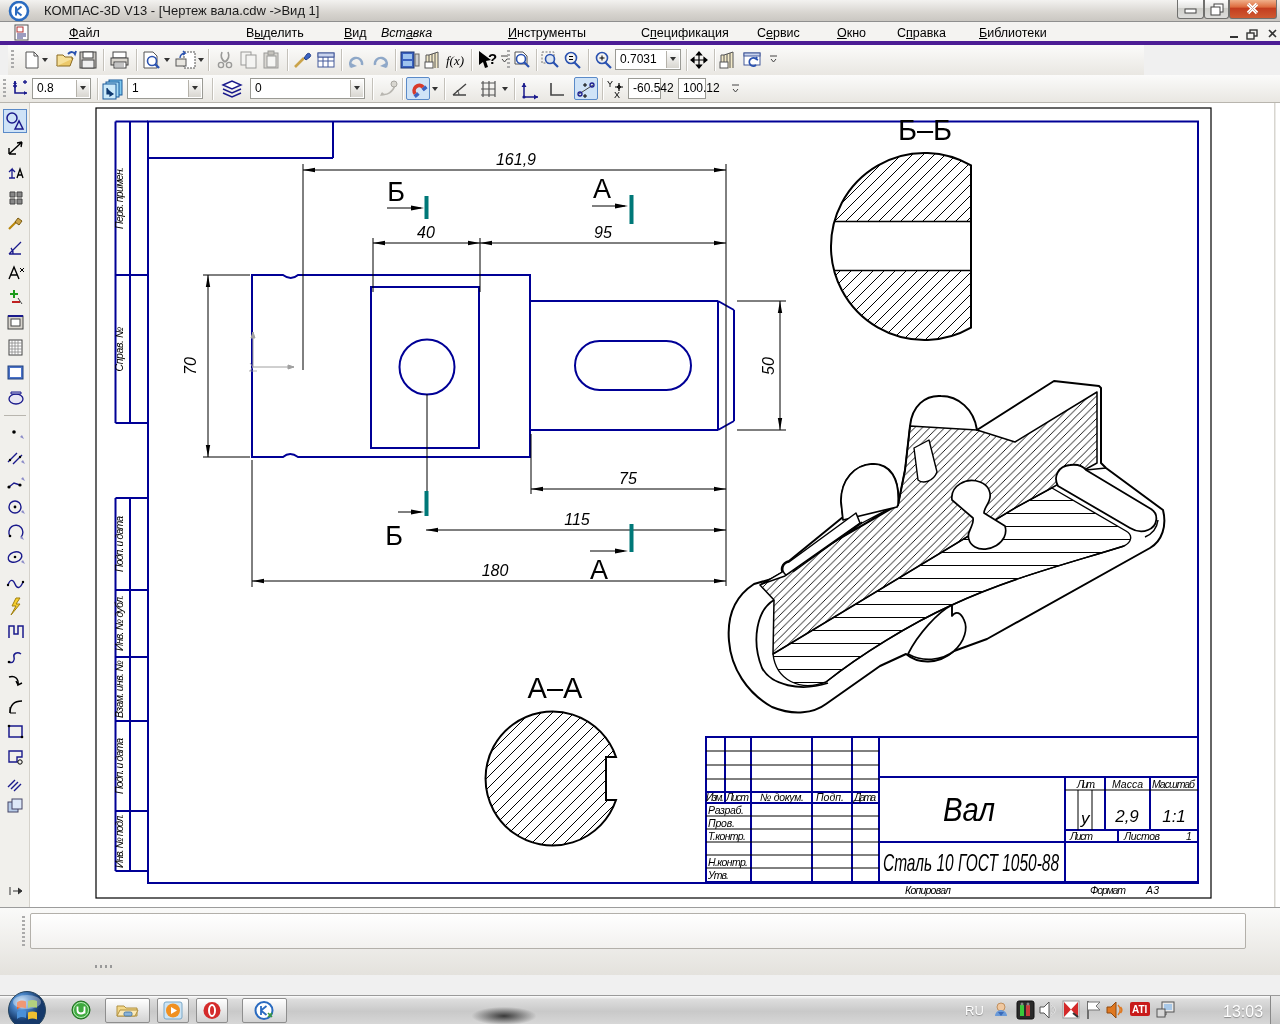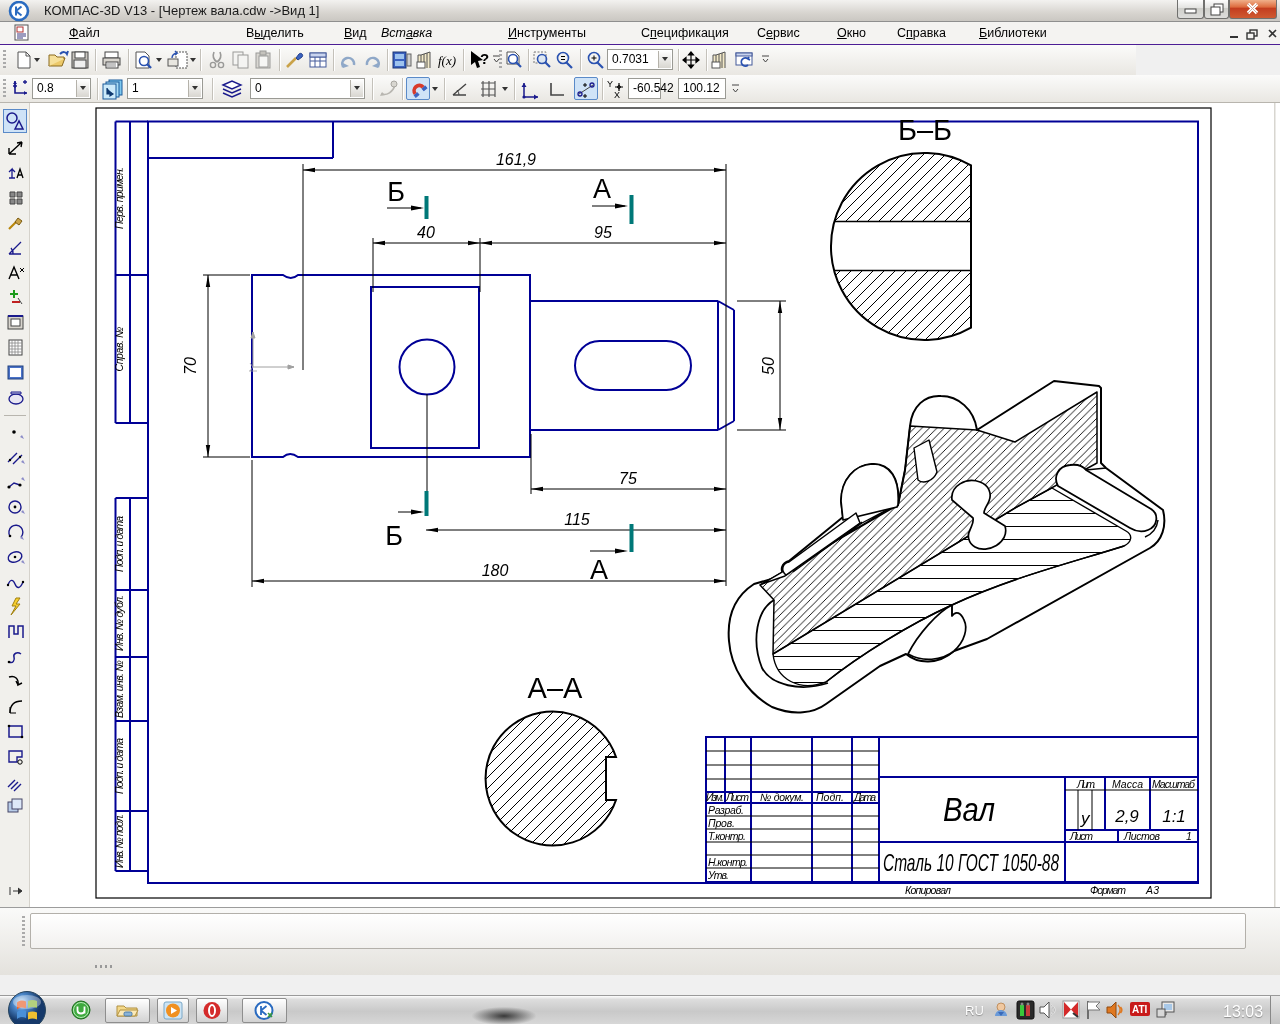--- a/index.html
+++ b/index.html
@@ -5,25 +5,25 @@
 *{margin:0;padding:0;box-sizing:border-box;}
 html,body{width:1280px;height:1024px;overflow:hidden;font-family:"Liberation Sans",sans-serif;}
 #page{position:relative;width:1280px;height:1024px;background:#f0f0f0;}
 .abs{position:absolute;}
 
 #titlebar{left:0;top:0;width:1280px;height:22px;background:linear-gradient(#f3f2f0,#d8d5d0 60%,#cac7c2);border-bottom:1px solid #8f8f8f;}
 #title-text{left:44px;top:3px;font-size:13px;color:#1a1a1a;}
 .winbtn{top:0;height:19px;border:1px solid #70706e;border-top:none;background:linear-gradient(#fdfdfd,#e2e2e0 45%,#cfcfcb 46%,#dddddb);border-radius:0 0 3px 3px;}
 #btn-close{background:linear-gradient(#f0b08a,#dd6a3d 40%,#c33d1f 45%,#cf5a31);}
 
-#menubar{left:0;top:22px;width:1280px;height:23px;background:#f4f3f1;border-bottom:1px solid #4c1d95;font-size:12.5px;color:#000;}
+#menubar{left:0;top:22px;width:1280px;height:23px;background:#f4f3f1;border-bottom:4px solid #4c1d95;font-size:12.5px;color:#000;}
 .mi{position:absolute;top:4px;}
 .mi u{text-decoration:underline;}
 
-#tb1{left:0;top:45px;width:1136px;height:30px;background:linear-gradient(#fbfbfa,#e9e7e2);}
+#tb1{left:8px;top:45px;width:1136px;height:30px;background:linear-gradient(#fbfbfa,#e9e7e2);}
 #tb2{left:0;top:75px;width:1280px;height:28px;background:linear-gradient(#fbfbfa,#e9e7e2);border-bottom:1px solid #b8b5ae;}
 .sep{position:absolute;width:1px;background:#c4c1ba;box-shadow:1px 0 0 #fff;}
 .dots{position:absolute;width:3px;background:repeating-linear-gradient(#aaa 0 2px,transparent 2px 4px);}
 .field{position:absolute;background:#fff;border:1px solid #9a9a94;font-size:12px;color:#000;}
 .field span{position:absolute;left:4px;top:2px;}
 .drop{position:absolute;right:1px;top:1px;bottom:1px;width:13px;background:linear-gradient(#fefefe,#d8d6d0);border-left:1px solid #b5b2aa;}
 .drop:after{content:"";position:absolute;left:3px;top:6px;border:3px solid transparent;border-top:4px solid #333;}
 .darr{position:absolute;width:0;height:0;border:3px solid transparent;border-top:4px solid #333;}
 
 #lefttb{left:0;top:103px;width:30px;height:804px;background:#f1f0ec;border-right:1px solid #d5d2cb;}
@@ -486,21 +486,21 @@
   <div class="sep" style="left:602px;top:3px;height:22px;"></div>
   <svg width="22" height="22" style="left:606px;top:3px;">
         <text x="1" y="9" font-size="9px" fill="#000">Y</text>
         <text x="8" y="20" font-size="9px" fill="#000">X</text>
         <path d="M13 5 v8 M9 9 h8" stroke="#000" stroke-width="1.2"></path>
         <circle cx="13" cy="9" r="1.4" fill="none" stroke="#000"></circle>
       </svg>
   <div class="field" style="left:628px;top:3px;width:33px;height:21px;text-decoration:underline;">
         <span>-60.542</span>
       </div>
-  <div class="field" style="left:678px;top:3px;width:48px;height:21px;">
+  <div class="field" style="left:678px;top:3px;width:28px;height:21px;">
         <span>100.12</span>
       </div>
   <svg width="12" height="22" style="left:730px;top:6px;">
         <path d="M2 4 h7 M3 8 l2.5 3 2.5-3" fill="none" stroke="#444"></path>
       </svg>
 </div>
 <div id="lefttb" class="abs">
   <div style="position:absolute;left:3px;top:6px;width:24px;height:24px;background:#cfe3f7;border:1px solid #5a8ac8;"></div>
   <svg width="24" height="24" style="left:3px;top:6px;">
         <circle cx="9" cy="9" r="5" fill="none" stroke="#1a1a8c" stroke-width="1.5"></circle>

